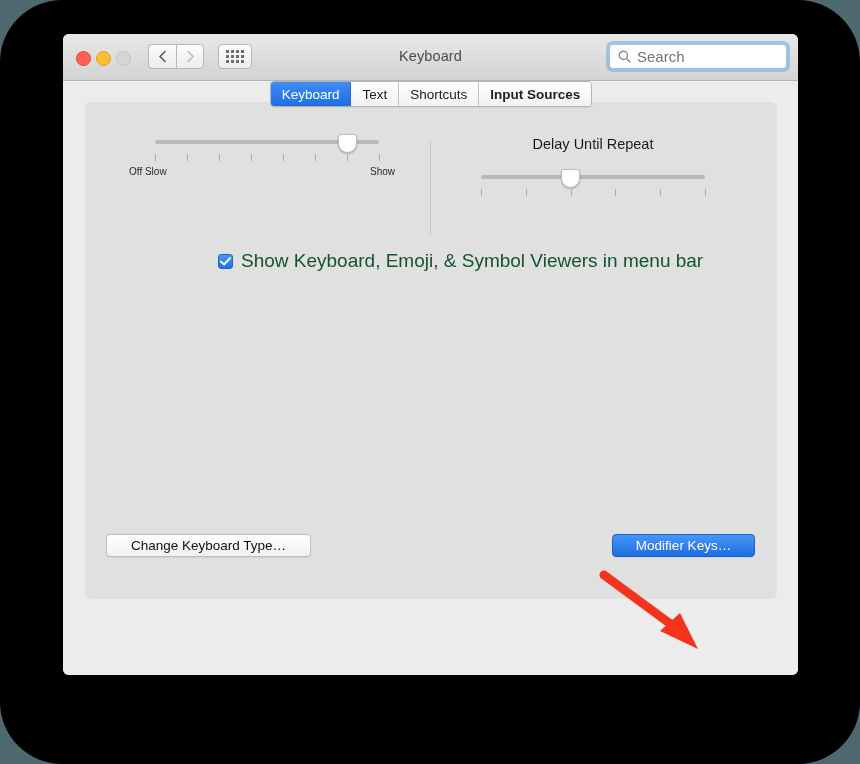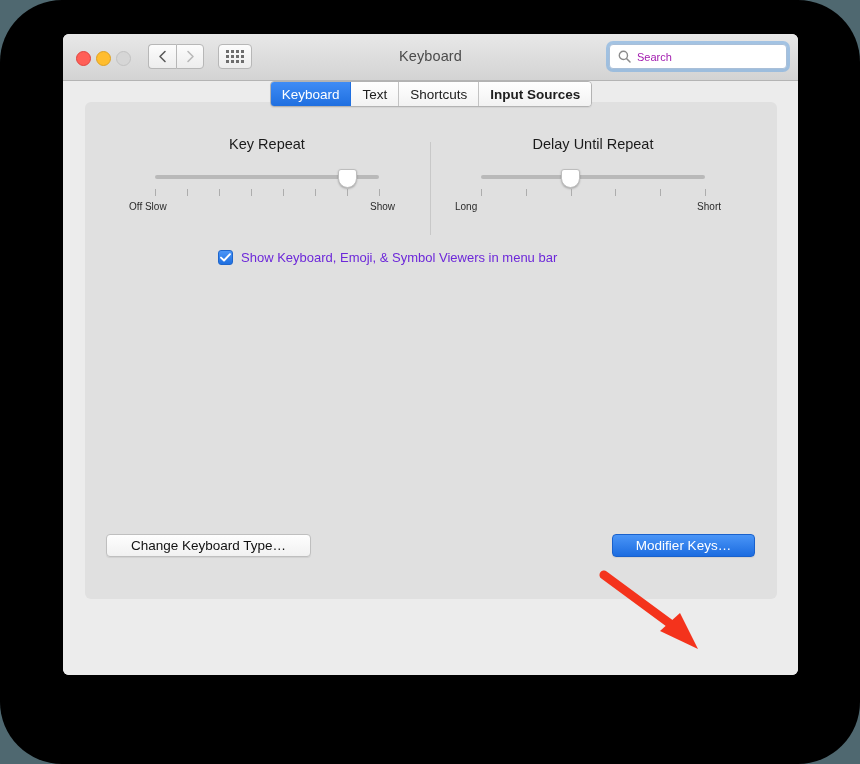--- a/index.html
+++ b/index.html
@@ -110,22 +110,22 @@
     box-sizing: border-box;
     background: #ffffff;
     border: 1px solid #a9bfd8;
     border-radius: 4px;
     box-shadow: 0 0 0 3px rgba(110,168,225,0.55);
     display: flex; align-items: center;
   }
   #search-icon { margin-left: 8px; flex: 0 0 auto; }
   #search-placeholder {
     margin-left: 6px;
-    font-size: 11px;
-    color: #a21caf;
+    font-size: 15px;
+    color: #737373;
   }
 
   
   #win-body {
     position: relative;
     height: 595px;
     background: #ececec;
   }
   #content-panel {
     position: absolute;
@@ -231,22 +231,22 @@
     width: 15px; height: 15px;
     background: linear-gradient(to bottom, #4a95f7, #1f6fe0);
     border: 1px solid #1f66cc;
     border-radius: 3px;
     box-sizing: border-box;
     display: flex; align-items: center; justify-content: center;
     flex: 0 0 auto;
   }
   #checkbox-label {
     margin-left: 8px;
-    font-size: 13px;
-    color: #6d28d9;
+    font-size: 19px;
+    color: #14532d;
   }
 
   
   .pushbtn {
     position: absolute;
     height: 23px;
     background: linear-gradient(to bottom, #fefefe, #f1f1f1);
     border: 1px solid #bfbfbf;
     border-radius: 4px;
     box-sizing: border-box;
@@ -336,21 +336,20 @@
       <div id="tabbar">
         <div id="tabs">
           <div class="tab active">Keyboard</div>
           <div class="tab">Text</div>
           <div class="tab">Shortcuts</div>
           <div class="tab">Input Sources</div>
         </div>
       </div>
 
       <div class="slider-group" id="group-key-repeat">
-        <div class="slider-title">Key Repeat</div>
         <div class="slider-track-wrap">
           <div class="slider-track"></div>
           <div class="slider-thumb" id="thumb-key-repeat" style="left: 85.7143%;"></div>
         </div>
         <div class="slider-ticks" id="ticks-key-repeat">
             <i style="left: 0%;"></i>
             <i style="left: 14.2857%;"></i>
             <i style="left: 28.5714%;"></i>
             <i style="left: 42.8571%;"></i>
             <i style="left: 57.1429%;"></i>
@@ -373,24 +372,20 @@
           <div class="slider-thumb" id="thumb-delay" style="left: 40%;"></div>
         </div>
         <div class="slider-ticks" id="ticks-delay">
             <i style="left: 0%;"></i>
             <i style="left: 20%;"></i>
             <i style="left: 40%;"></i>
             <i style="left: 60%;"></i>
             <i style="left: 80%;"></i>
             <i style="left: 100%;"></i>
           </div>
-        <div class="slider-labels">
-          <span class="lab-left">Long</span>
-          <span class="lab-right">Short</span>
-        </div>
       </div>
 
       <div id="checkbox-row">
         <div id="checkbox-box">
           <svg width="11" height="9" viewBox="0 0 11 9" fill="none">
             <path d="M1 4.6 L4 7.5 L10 1.2" stroke="#ffffff" stroke-width="1.9" stroke-linecap="round" stroke-linejoin="round"></path>
           </svg>
         </div>
         <span id="checkbox-label">Show Keyboard, Emoji, &amp; Symbol Viewers in menu bar</span>
       </div>

